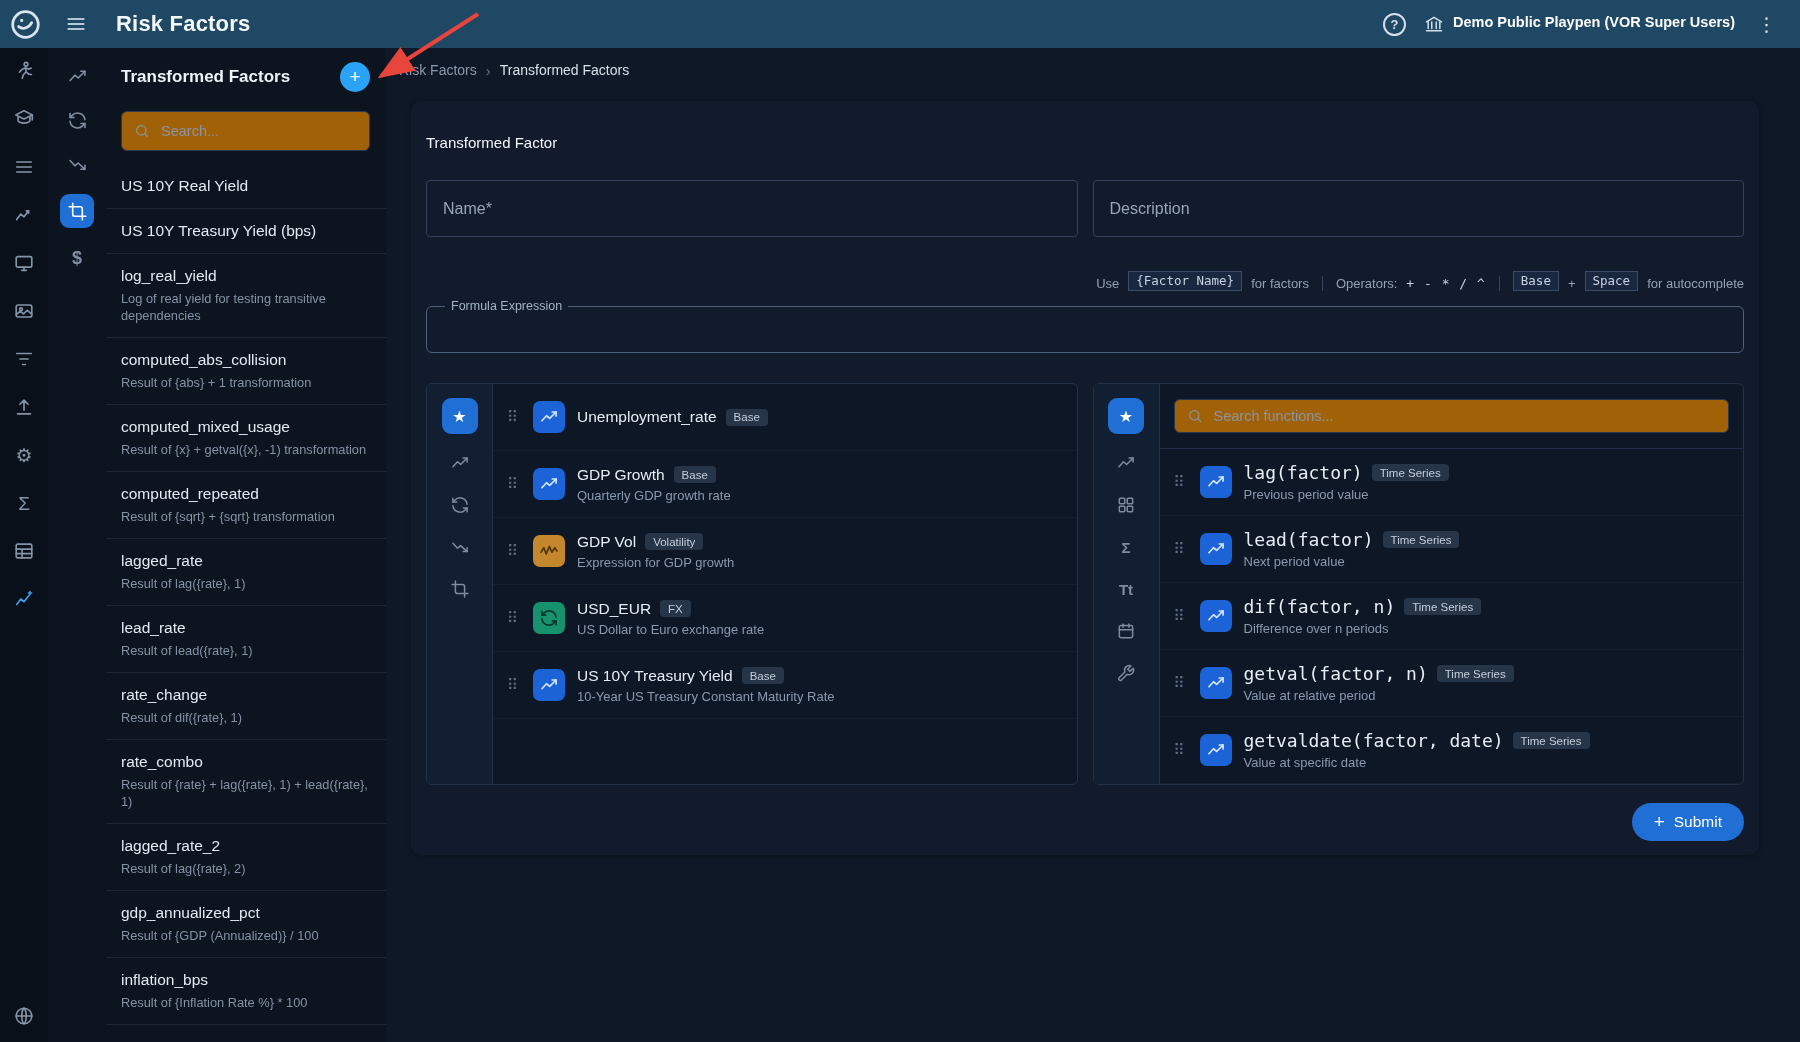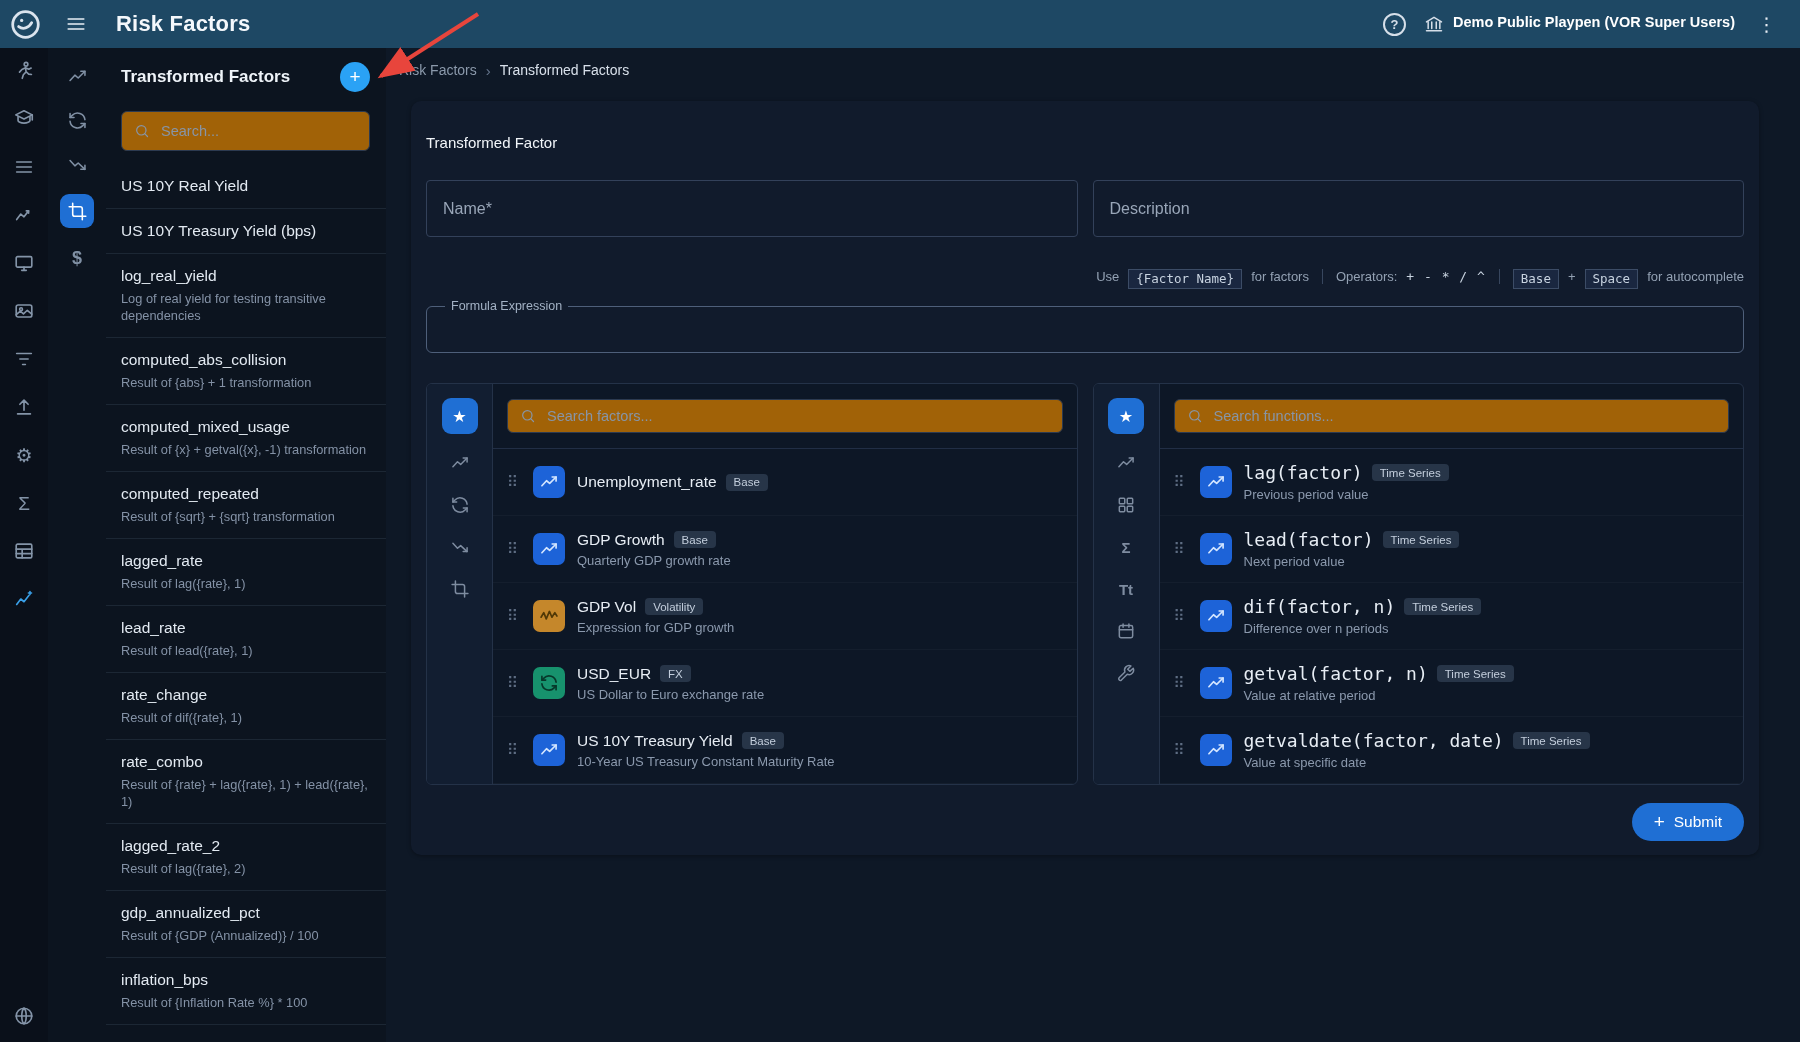--- a/index.html
+++ b/index.html
@@ -54,21 +54,21 @@
   .breadcrumb{margin-top:13px;height:18px;display:flex;align-items:center;gap:9px;font-size:14px;}
   .bc-parent{color:#8b99ab;cursor:pointer;}
   .bc-sep{color:#64748b;font-size:15px;}
   .bc-current{color:#d8e0ea;}
   .card{margin:22px 0 0 12px;height:754px;background:#111b2c;border-radius:10px;padding:28px 15px 16px 15px;box-shadow:0 1px 4px rgba(0,0,0,.35);}
   .card-title{font-size:15px;font-weight:400;color:#f2f6fa;line-height:27px;margin:0;}
   .inputs-row{display:flex;gap:15px;margin-top:24px;}
   .tf-input{flex:1;min-width:0;height:57px;background:transparent;border:1px solid #33415a;border-radius:4px;
             padding:0 16px;color:#e4eaf2;font-size:16px;font-family:inherit;outline:none;}
   .tf-input::placeholder{color:#99a6b8;}
-  .hint-row{margin-top:32px;height:22px;display:flex;justify-content:flex-end;align-items:flex-start;gap:9px;font-size:13px;color:#93a1b3;white-space:nowrap;}
+  .hint-row{margin-top:32px;height:22px;display:flex;justify-content:flex-end;align-items:flex-end;gap:9px;font-size:13px;color:#93a1b3;white-space:nowrap;}
   .kbd{font-family:"DejaVu Sans Mono",monospace;font-size:12.5px;background:#1a2740;border:1px solid #3c4c66;border-radius:0;
        padding:1px 7px 2px;color:#c8d3e0;}
   .mono-lite{font-family:"DejaVu Sans Mono",monospace;font-size:13px;color:#c8d3e0;letter-spacing:1px;}
   .hint-div{width:1px;height:15px;background:#37465e;margin:0 4px;}
   .formula{margin:8px 0 0 0;border:1px solid #4e5f7a;border-radius:6px;height:54px;padding:0 10px;}
   .formula legend{margin-left:8px;padding:0 6px;font-size:12.5px;color:#a3b2c5;}
   .formula input{width:100%;border:none;background:transparent;outline:none;color:#7e8da1;
                  font-family:"DejaVu Sans Mono",monospace;font-style:italic;font-size:15px;padding:2px 6px 10px 6px;}
   .formula input::placeholder{color:#7e8da1;}
   
@@ -471,28 +471,20 @@
                     <use href="#i-trend-down"></use>
                   </svg>
                 </div>
               <div class="p-rail-item">
                   <svg class="ic" viewBox="0 0 24 24">
                     <use href="#i-crop"></use>
                   </svg>
                 </div>
             </div>
             <div class="p-main">
-              <div class="p-search">
-                <div class="searchbox">
-                  <svg class="ic" viewBox="0 0 24 24">
-                      <use href="#i-search"></use>
-                    </svg>
-                  <input type="text" placeholder="Search factors..." style="">
-                </div>
-              </div>
               <div class="p-list">
 
                   <div class="p-row">
                     <span class="drag">⠿</span>
                     <span class="ficon" data-variant="blue">
                       <svg class="ic g-chart" viewBox="0 0 24 24">
                         <use href="#i-chartline"></use>
                       </svg>
 
                     </span>

